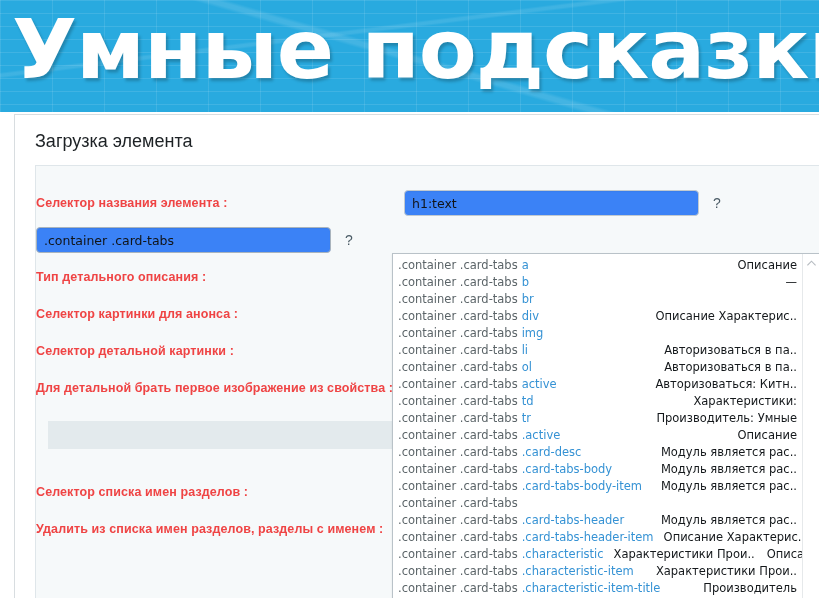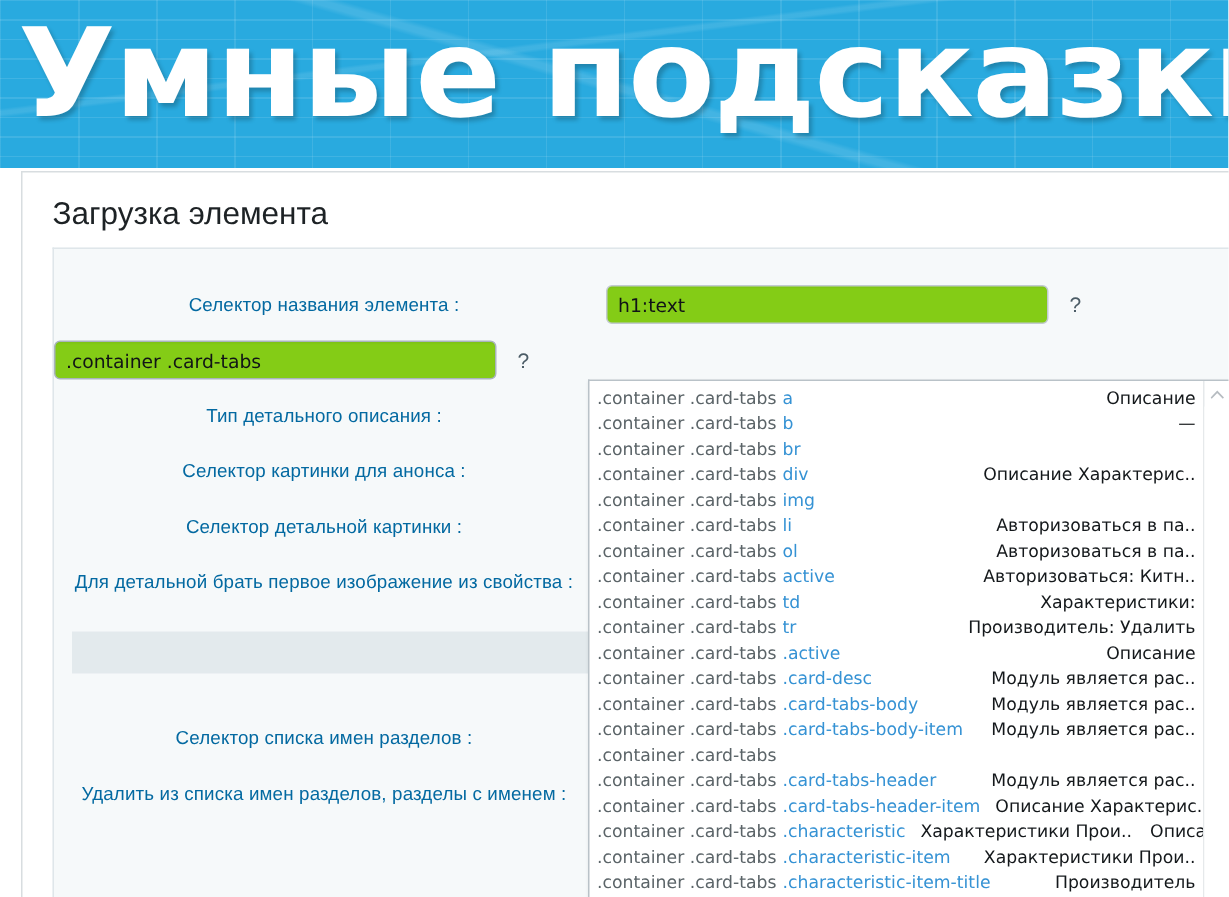--- a/index.html
+++ b/index.html
@@ -51,45 +51,45 @@
   
   .card{
     position:absolute;left:14px;top:114px;width:805px;height:484px;
     background:#ffffff;
     border:1px solid #d8dde0;
     border-right:none;border-bottom:none;
     box-shadow:0 0 0 0 rgba(0,0,0,0);
   }
   .card-title{
     position:absolute;left:20px;top:16px;
-    font-size:21px;color:#1d2225;
+    font-size:18px;color:#1d2225;
     white-space:nowrap;
   }
 
   
   .panel{
     position:absolute;left:20px;top:50px;width:800px;height:434px;
     background:#f6f9fa;
     border:1px solid #dfe6ea;
     border-right:none;border-bottom:none;
   }
 
   .row{
     position:absolute;left:0;width:800px;height:30px;
     display:flex;align-items:center;
   }
   .row-label{
-    width:360px;text-align:center;padding-right:8px;
-    font-size:12.5px;font-weight:normal;color:#0369a1;
+    width:360px;text-align:left;padding-right:8px;
+    font-size:12.5px;font-weight:bold;color:#ef4444;
     white-space:nowrap;
     letter-spacing:.1px;
   }
   .fld{
     width:295px;height:26px;box-sizing:border-box;
-    background:#84cc16;
+    background:#3b82f6;
     border:1px solid #c2cad0;
     border-radius:4px;
     font-family:"DejaVu Sans","Liberation Sans",sans-serif;
     font-size:12.5px;color:#111417;
     padding:0 7px;
     line-height:24px;
     box-shadow:inset 0 1px 1px rgba(0,0,0,.04);
     outline:none;
   }
   .fld.focused{border-color:#a9b4bd;box-shadow:inset 0 1px 1px rgba(0,0,0,.05);}
@@ -270,21 +270,21 @@
         <div class="ac-item">
           <span class="ac-sel">.container .card-tabs</span>
           <span class="ac-key">td</span>
           <span class="ac-spacer"></span>
           <span class="ac-desc">Характеристики:</span>
         </div>
         <div class="ac-item">
           <span class="ac-sel">.container .card-tabs</span>
           <span class="ac-key">tr</span>
           <span class="ac-spacer"></span>
-          <span class="ac-desc">Производитель: Удалить</span>
+          <span class="ac-desc">Производитель: Умные</span>
         </div>
         <div class="ac-item">
           <span class="ac-sel">.container .card-tabs</span>
           <span class="ac-key">.active</span>
           <span class="ac-spacer"></span>
           <span class="ac-desc">Описание</span>
         </div>
         <div class="ac-item">
           <span class="ac-sel">.container .card-tabs</span>
           <span class="ac-key">.card-desc</span>

